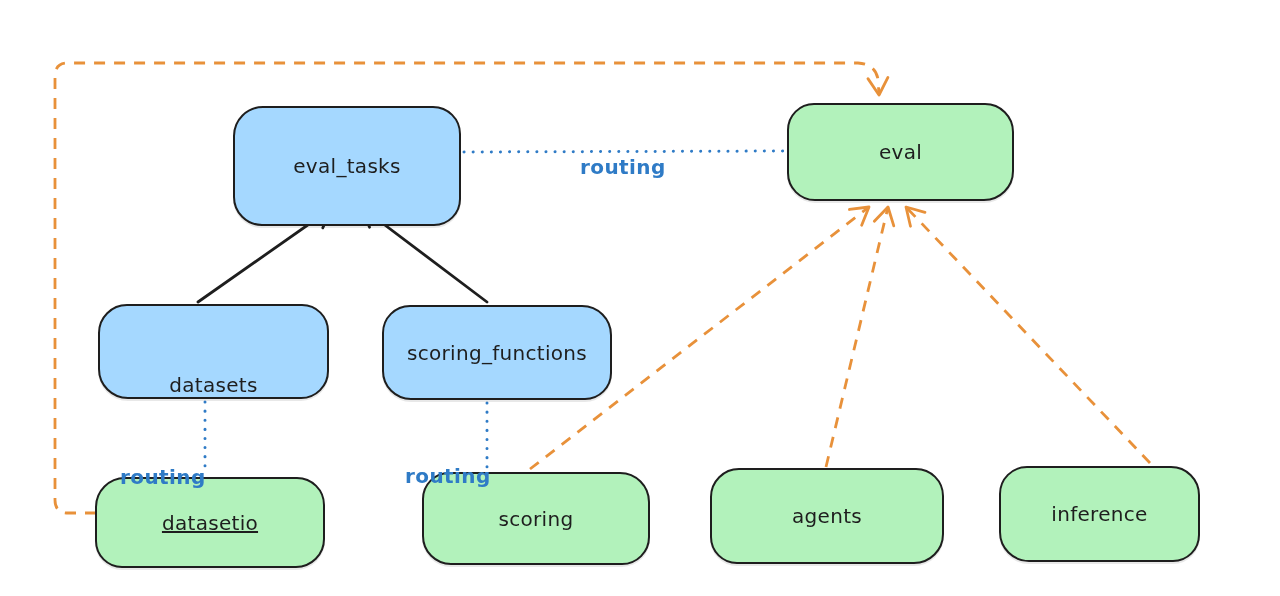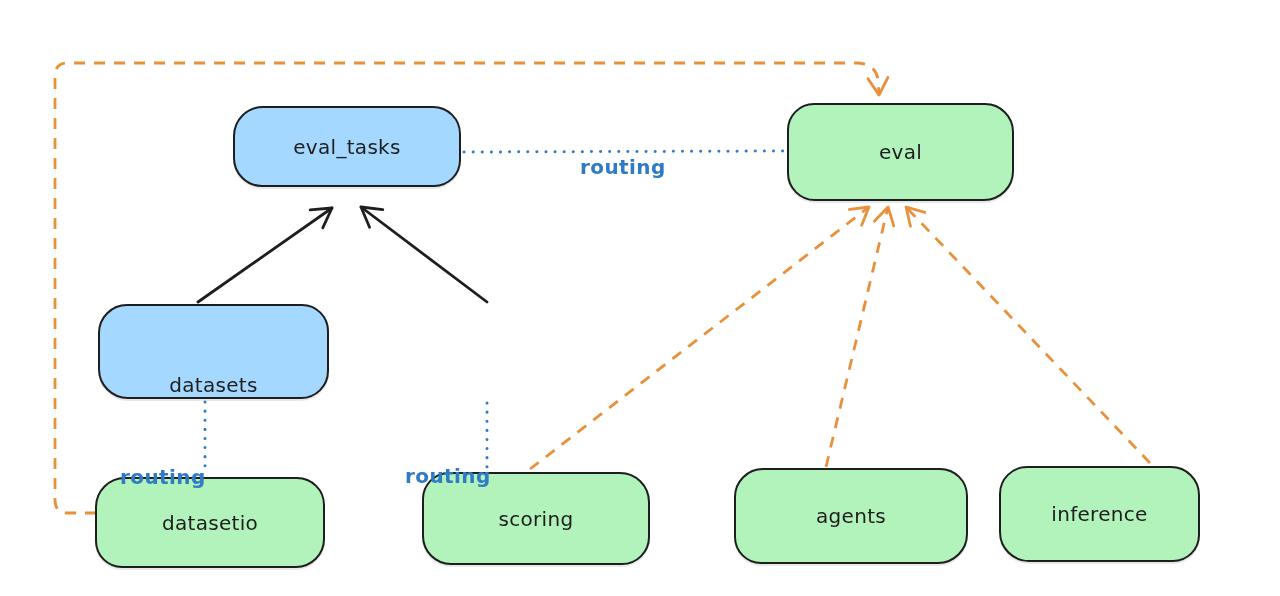--- a/index.html
+++ b/index.html
@@ -33,27 +33,27 @@
     justify-content: center;
     border: 2.6px solid var(--node-stroke, #1e1e1e);
     color: var(--label-text, #1e1e1e);
     font-size: 20px;
     letter-spacing: 0.3px;
     box-shadow: 0 2px 0 rgba(30,30,30,0.10);
   }
   .node.blue  { background: var(--blue-fill, #a5d8ff); }
   .node.green { background: var(--green-fill, #b2f2bb); text-align: right; }
 
-  .node-eval-tasks        { left:233px; top:106px; width:228px; height:81px; border-radius:30px 28px 27px 29px; }
+  .node-eval-tasks        { left:233px; top:106px; width:228px; height:120px; border-radius:30px 28px 27px 29px; }
   .node-eval              { left:787px; top:103px; width:227px; height:98px; border-radius:27px 29px 30px 28px; }
   .node-datasets          { left:98px;  top:304px; width:231px; height:95px; border-radius:29px 27px 28px 30px;align-items:flex-end; }
   .node-scoring-functions { left:382px; top:305px; width:230px; height:95px; border-radius:28px 30px 27px 29px; }
-  .node-datasetio         { left:95px;  top:477px; width:230px; height:91px; border-radius:30px 28px 29px 27px; }
+  .node-datasetio         { left:95px;  top:477px; width:230px; height:91px; border-radius:30px 28px 29px 27px;text-decoration:underline; }
   .node-scoring           { left:390px; top:472px; width:228px; height:93px; border-radius:27px 30px 28px 29px;margin-left:32px; }
-  .node-agents            { left:710px; top:468px; width:234px; height:96px; border-radius:29px 28px 30px 27px;margin-left:24px; }
+  .node-agents            { left:710px; top:468px; width:234px; height:96px; border-radius:29px 28px 30px 27px; }
   .node-inference         { left:999px;top:466px; width:201px; height:96px; border-radius:28px 29px 27px 30px; }
 
   .edge-label {
     position: absolute;
     color: var(--routing-blue, #2f7bc6);
     font-size: 20px;
     font-weight: 600;
     letter-spacing: 0.4px;
     margin-top: 41px;
   }
@@ -91,20 +91,23 @@
 
   <div class="node blue node-eval-tasks">
     <span>eval_tasks</span>
   </div>
   <div class="node green node-eval">
     <span>eval</span>
   </div>
   <div class="node blue node-datasets">
     <span>datasets</span>
   </div>
+  <div class="node blue node-scoring-functions">
+    <span>scoring_functions</span>
+  </div>
   <div class="node green node-datasetio">
     <span>datasetio</span>
   </div>
   <div class="node green node-scoring">
     <span>scoring</span>
   </div>
   <div class="node green node-agents">
     <span>agents</span>
   </div>
   <div class="node green node-inference">

